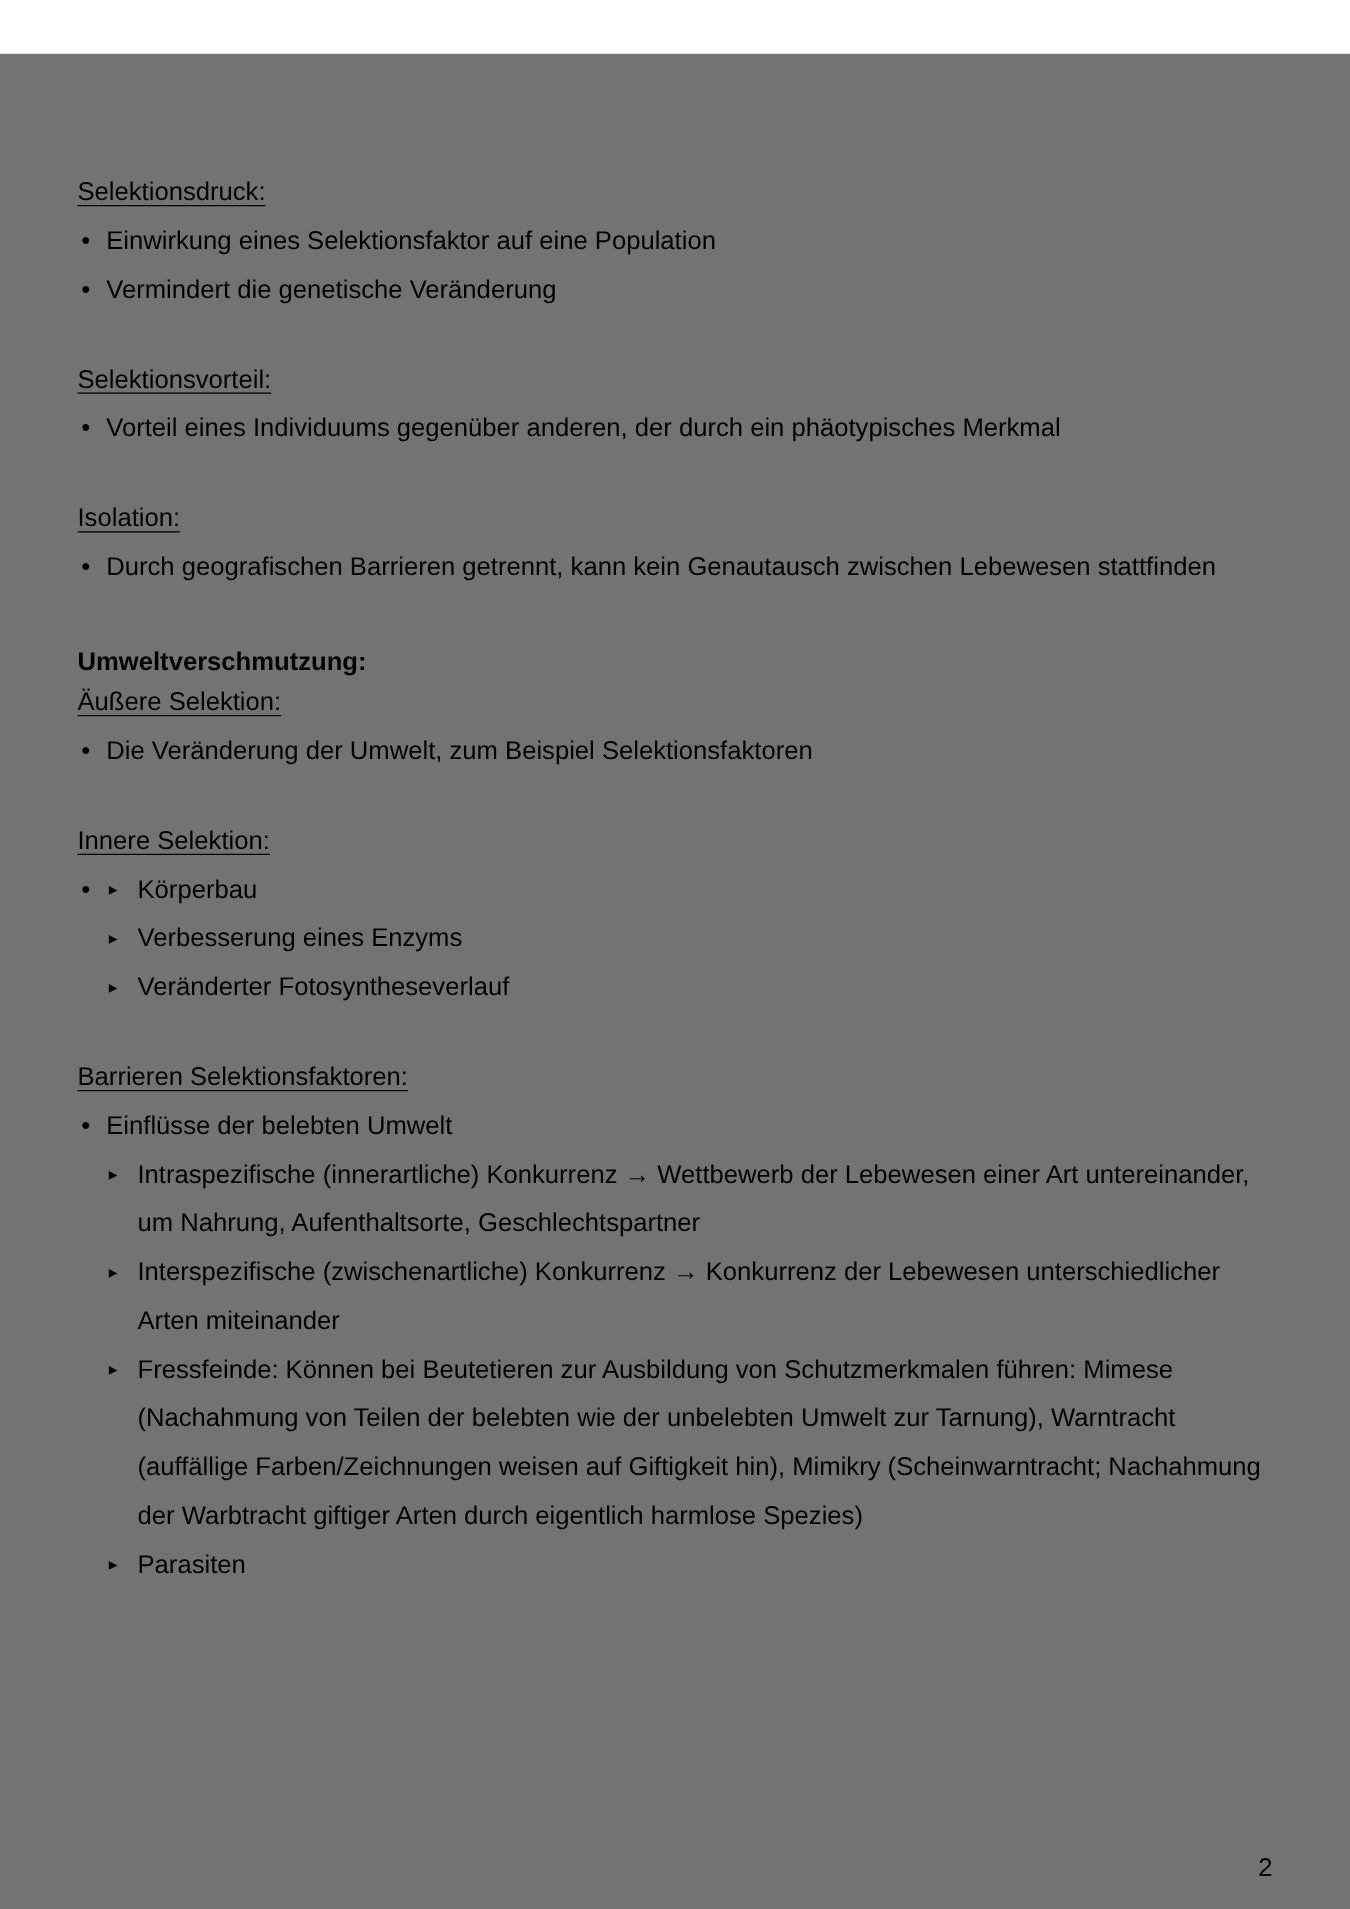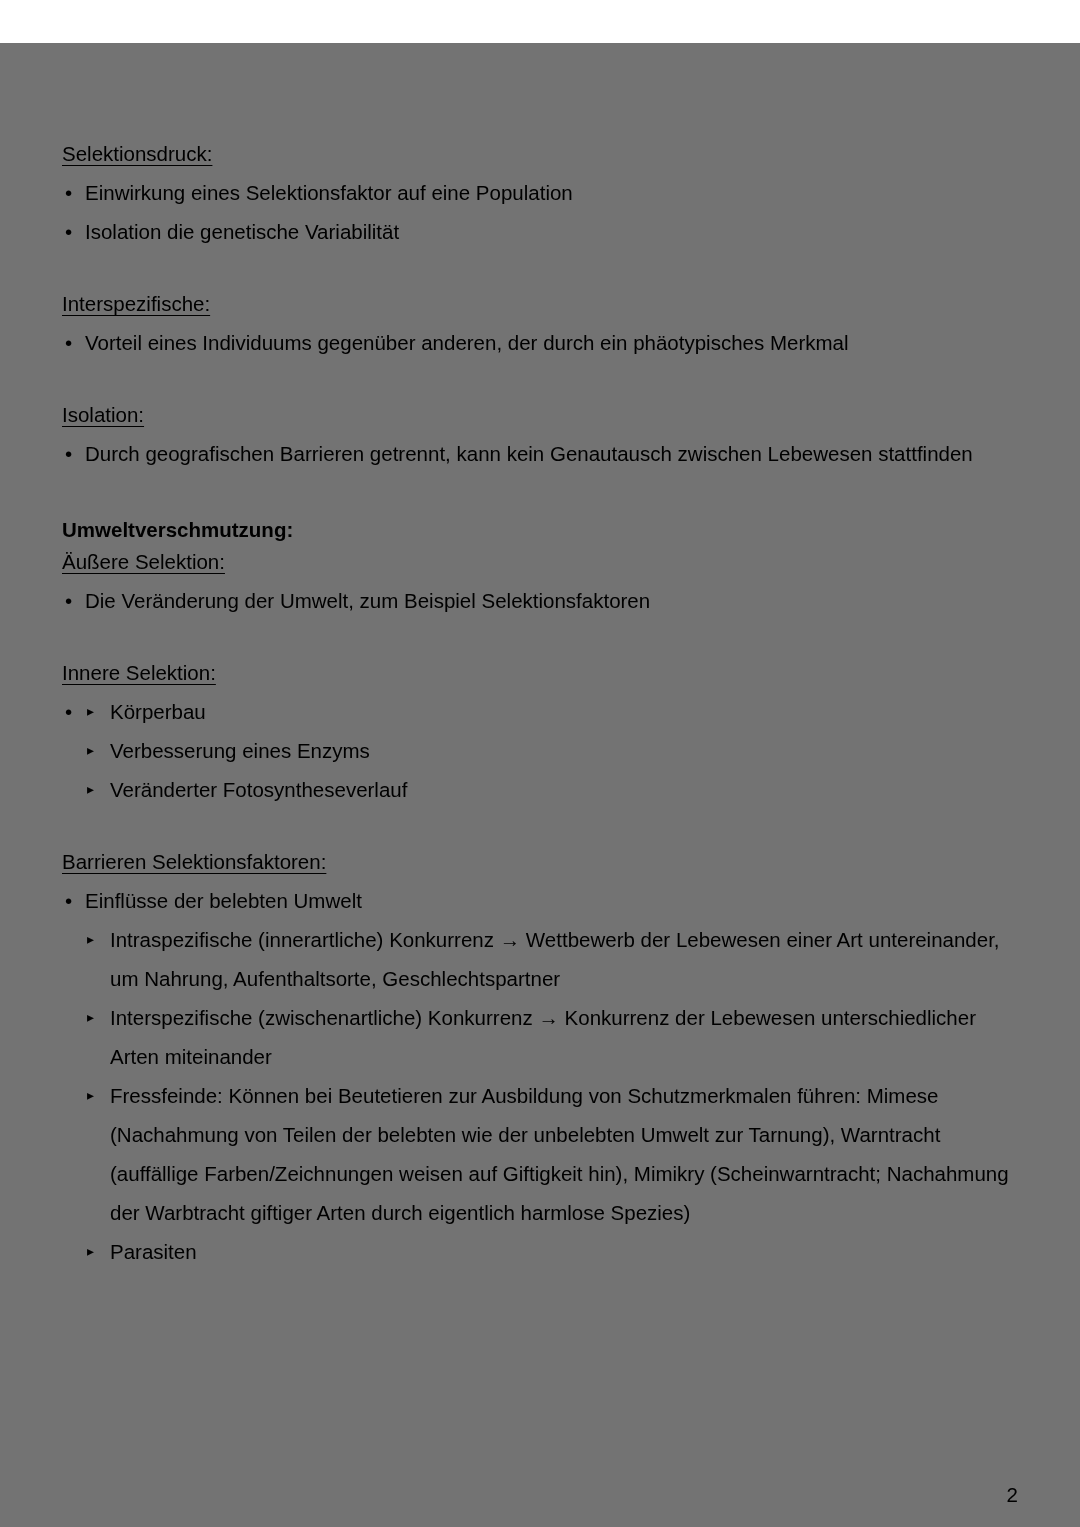--- a/index.html
+++ b/index.html
@@ -107,28 +107,28 @@
 <body>
 
 <div class="page">
   <div class="content">
 
     <div class="block">
       <div class="heading"><span class="htext">Selektionsdruck:</span></div>
       <div class="gap-xs"></div>
       <ul class="l1">
         <li><span class="bullet">•</span><span class="itemtext">Einwirkung eines Selektionsfaktor auf eine Population</span></li>
-        <li><span class="bullet">•</span><span class="itemtext">Isolation die genetische Variabilität</span></li>
+        <li><span class="bullet">•</span><span class="itemtext">Vermindert die genetische Veränderung</span></li>
       </ul>
     </div>
 
     <div class="gap-md"></div>
 
     <div class="block">
-      <div class="heading"><span class="htext">Interspezifische:</span></div>
+      <div class="heading"><span class="htext">Selektionsvorteil:</span></div>
       <div class="gap-xs"></div>
       <ul class="l1">
         <li><span class="bullet">•</span><span class="itemtext">Vorteil eines Individuums gegenüber anderen, der durch ein phäotypisches Merkmal</span></li>
       </ul>
     </div>
 
     <div class="gap-md"></div>
 
     <div class="block">
       <div class="heading"><span class="htext">Isolation:</span></div>

